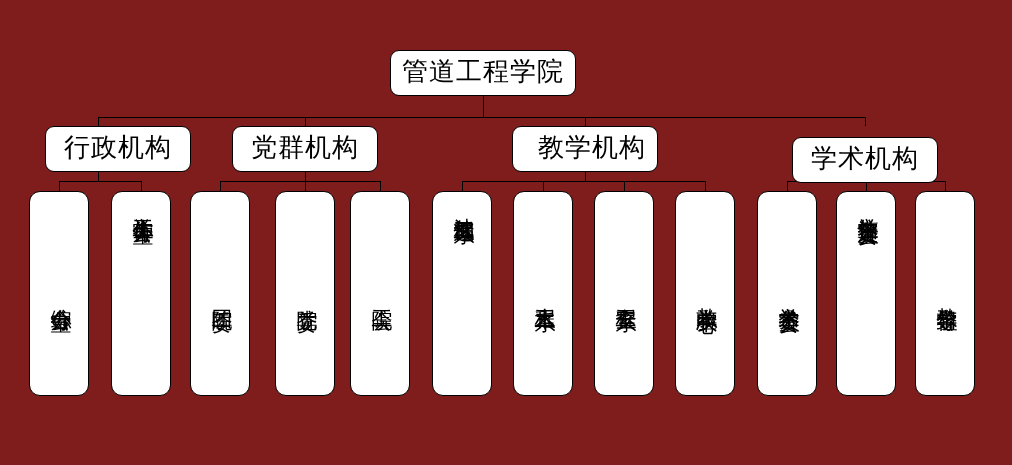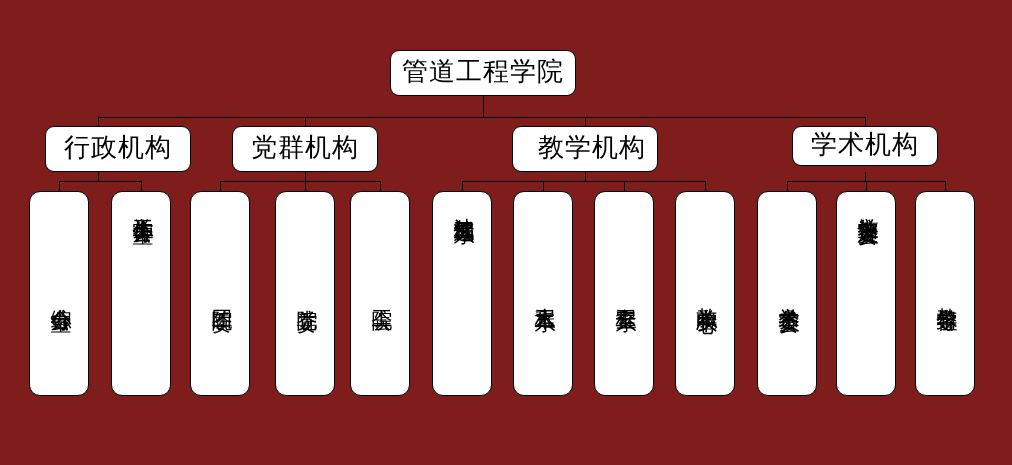--- a/index.html
+++ b/index.html
@@ -116,21 +116,21 @@
       </div>
       <div class="node level2" style="left: 25px; top: 126px; width: 146px; height: 46px; margin-left: 20px;">
         <span class="node-label-h">行政机构</span>
       </div>
       <div class="node level2" style="left: 232px; top: 126px; width: 146px; height: 46px; justify-content: center;">
         <span class="node-label-h">党群机构</span>
       </div>
       <div class="node level2" style="left: 512px; top: 126px; width: 146px; height: 46px; padding-left: 14px;">
         <span class="node-label-h">教学机构</span>
       </div>
-      <div class="node level2" style="left: 792px; top: 126px; width: 146px; height: 40px;">
+      <div class="node level2" style="left: 792px; top: 137px; width: 146px; height: 46px;">
         <span class="node-label-h">学术机构</span>
       </div>
       <div class="node leaf" style="left: 29px; top: 191px; width: 60px; height: 205px;">
         <div class="leaf-inner align-center">
           <span class="node-label-v">综合办公室</span>
         </div>
       </div>
       <div class="node leaf" style="left: 111px; top: 191px; width: 60px; height: 205px;">
         <div class="leaf-inner align-top">
           <span class="node-label-v">学生工作办公室</span>

